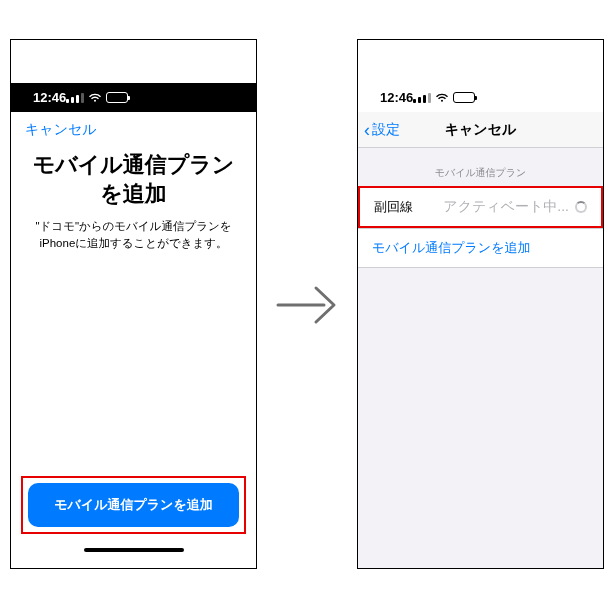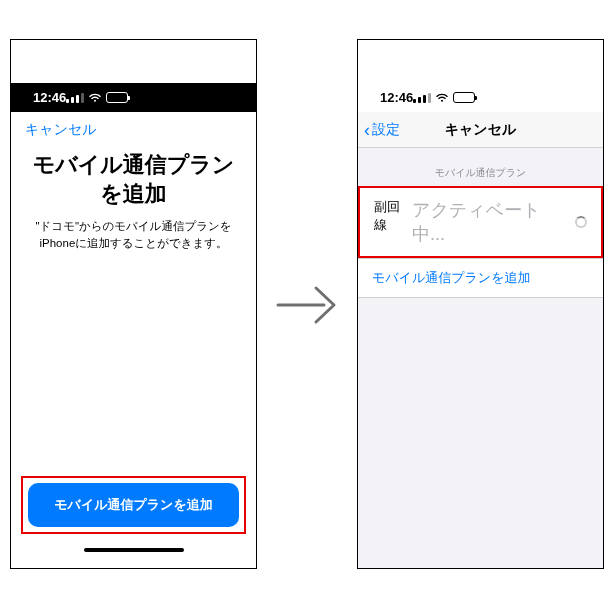--- a/index.html
+++ b/index.html
@@ -104,30 +104,30 @@
 .section-header {
   font-size: 10px; color: #8a8a8e;
   padding: 18px 14px 6px;
   text-align: center;
 }
 .cell {
   background: #fff;
   border-top: 0.5px solid #d0d0d4;
   border-bottom: 0.5px solid #d0d0d4;
   padding: 10px 14px;
-  display: flex; align-items: flex-start; justify-content: space-between;
+  display: flex; align-items: flex-end; justify-content: space-between;
   font-size: 13px;
 }
 .highlight-box-right {
   border: 2px solid #e60000;
   margin: 0 0 0 0;
 }
 .highlight-box-right .cell { border-top: none; border-bottom: none; }
 .cell-label { color: #000; }
-.cell-status { color: #b0b0b5; font-size: 18px; display:flex; align-items:center; gap:6px; }
+.cell-status { color: #b0b0b5; font-size: 14px; display:flex; align-items:center; gap:6px; }
 .spinner {
   width: 12px; height: 12px; border: 2px solid #cfcfd3;
   border-top-color: #8a8a8e; border-radius: 50%;
 }
 .link-cell .cell-label { color: #007aff; }
 
 
 .arrow {
   position: absolute;
   left: 276px; top: 280px;

